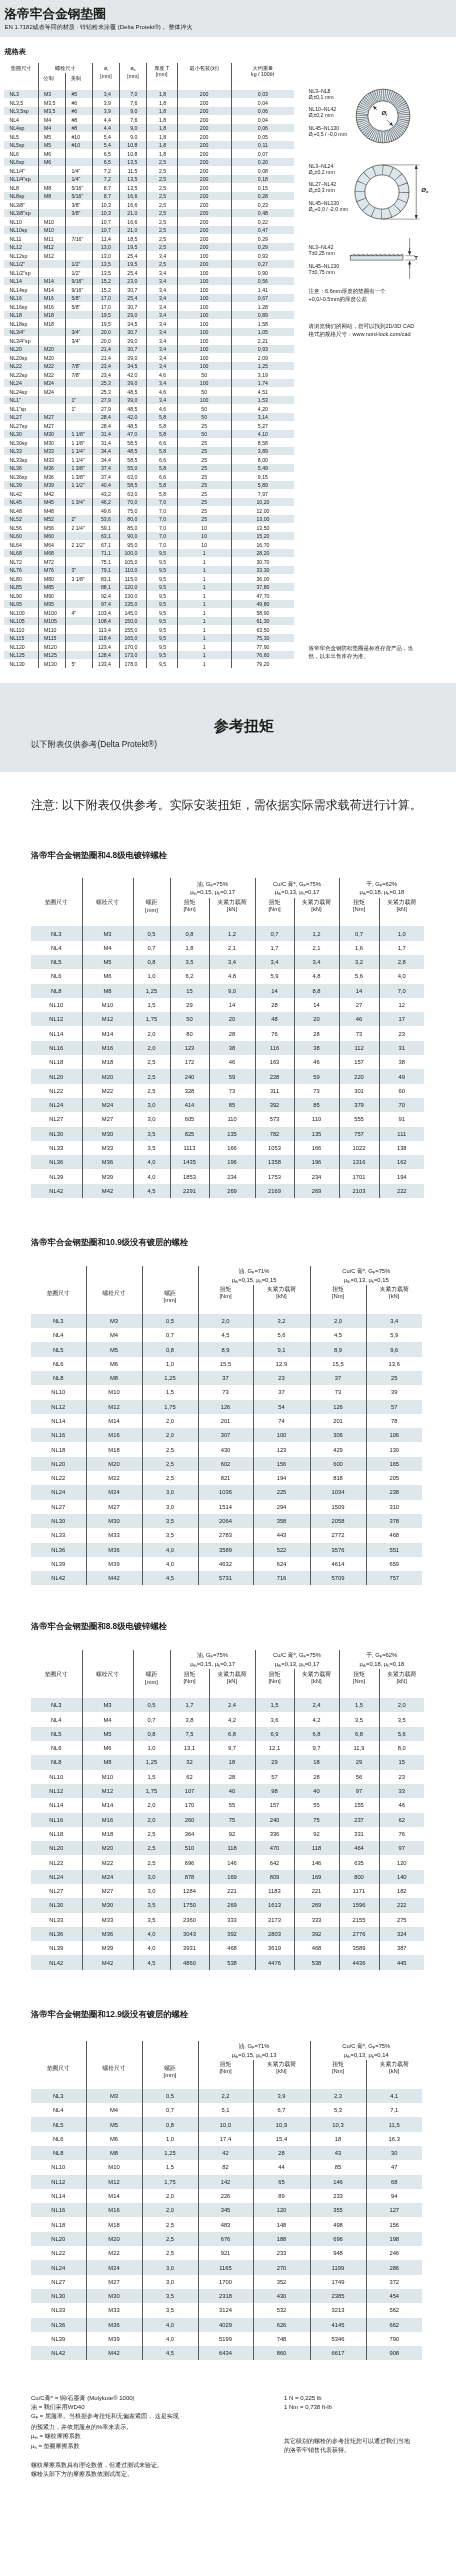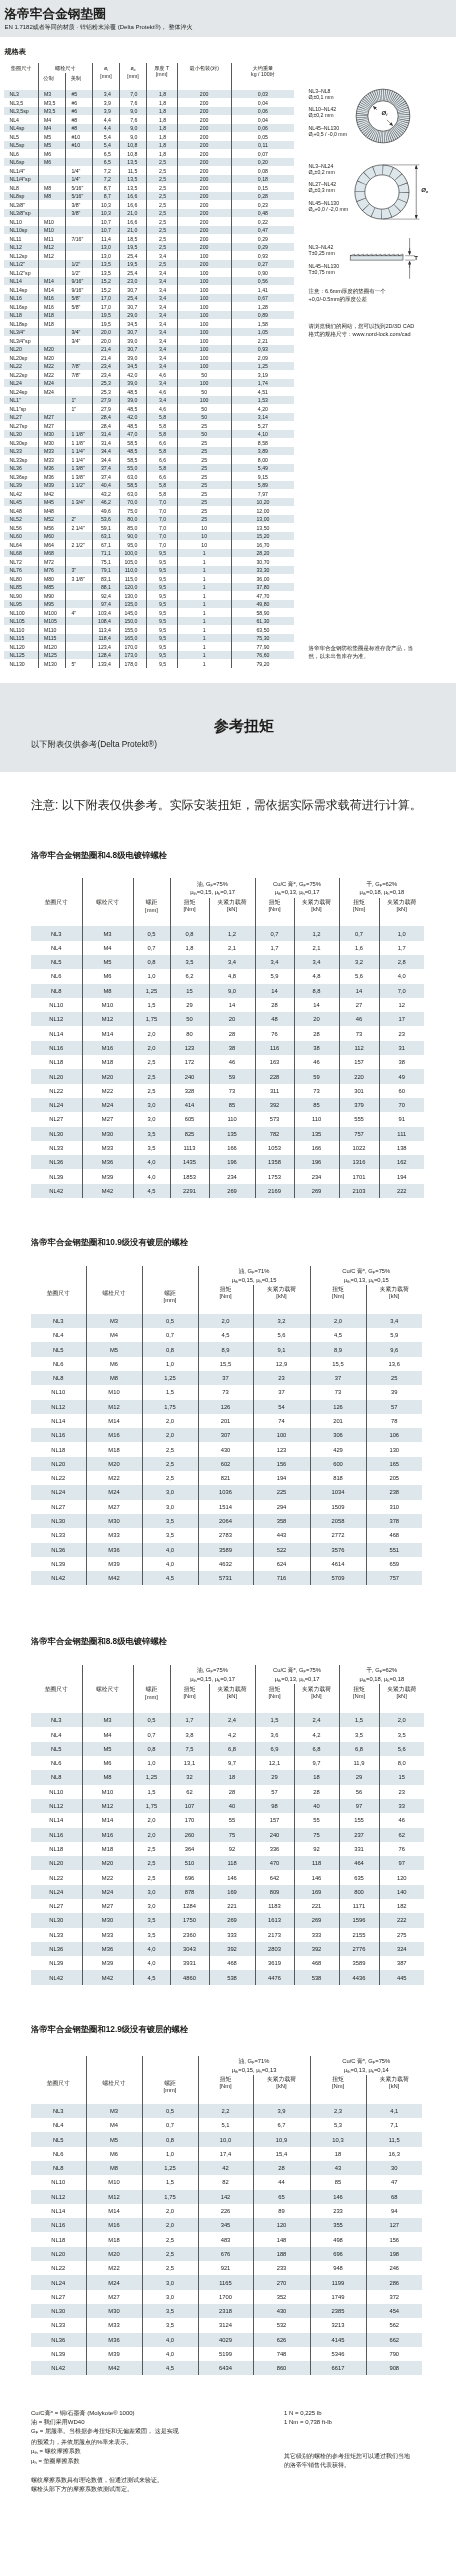--- a/index.html
+++ b/index.html
@@ -45,21 +45,21 @@
   .dlabel.t{font-style:normal;}
   .d1{position:absolute; left:48px; top:22px;}
   .d2{position:absolute; left:47px; top:98px;}
   .d3{position:absolute; left:44px; top:174px;}
   
   .tq-band{height:89px; background:var(--band); padding:35px 0 0 31px; margin-top:15.4px;}
   .tq-band h2{font-size:15px; font-weight:bold; line-height:16.5px;text-align:center;}
   .tq-band .sub{font-size:8.3px; margin-top:3.9px;}
   .tq-note{margin:29px 0 4px 31px; font-size:12px; line-height:9.4px;}
   h3.tq-h{margin:39px 0 0 31px; font-size:8.3px; font-weight:bold; line-height:10px;}
-  h3.tq-h.mt66{margin-top:51px;} h3.tq-h.mt72{}
+  h3.tq-h.mt66{margin-top:36px;} h3.tq-h.mt72{}
   .tq{margin:18.7px 0 0 31px; font-size:5.8px;}
   .tq.mt40{margin-top:22px;}
   .t9 col.k0{width:51px}.t9 col.k1{width:51px}.t9 col.k2{width:37px}
   .t9 col.k3{width:39px}.t9 col.k4{width:46px}.t9 col.k5{width:39px}
   .t9 col.k6{width:45px}.t9 col.k7{width:40px}.t9 col.k8{width:45px}
   .t7 col.m0{width:55px}.t7 col.m1{width:56px}.t7 col.m2{width:56px}
   .t7 col.m3{width:55px}.t7 col.m4{width:57px}.t7 col.m5{width:56px}.t7 col.m6{width:56px}
   .tq thead th{font-weight:normal; text-align:center; font-size:5.8px;}
   .tq thead th+th{border-left:0.6px solid var(--line);}
   .tq thead th.rs{vertical-align:top; padding-top:21px; line-height:7.7px;}

